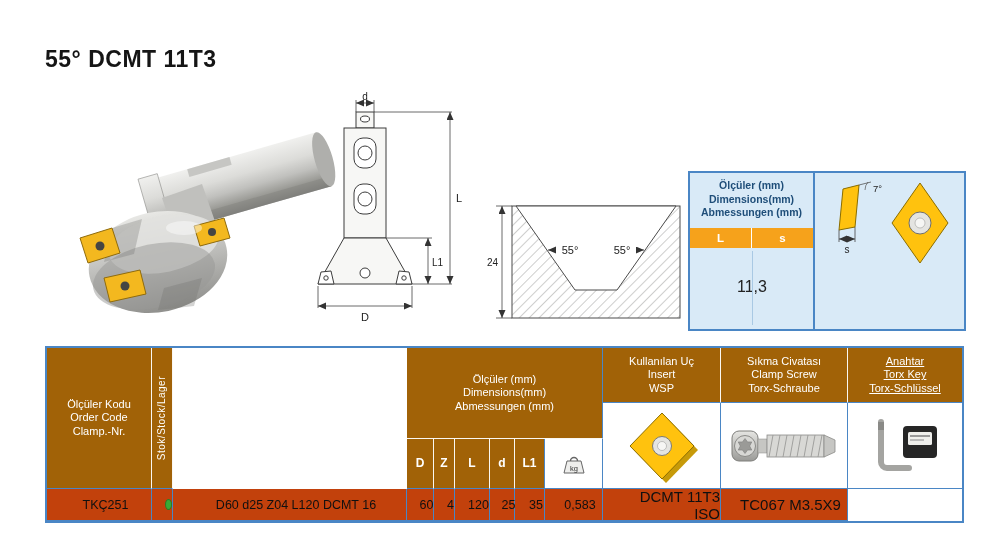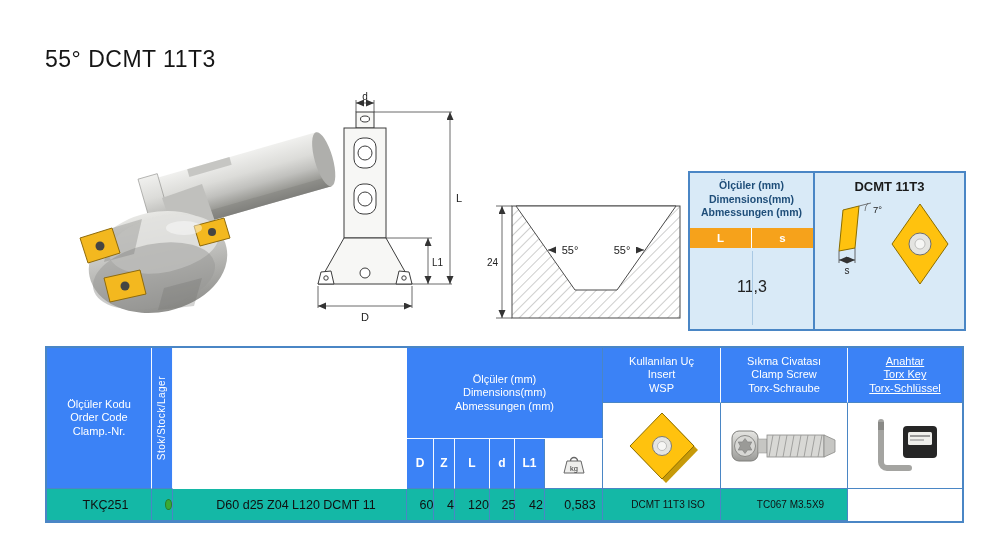--- a/index.html
+++ b/index.html
@@ -4,21 +4,21 @@
 <style>
   html,body{margin:0;padding:0;}
   body{
     width:1000px;height:548px;position:relative;background:#ffffff;
     font-family:"Liberation Sans",sans-serif;overflow:hidden;color:#111;
   }
   .abs{position:absolute;}
   svg text{font-family:"Liberation Sans",sans-serif;}
 
   
-  .page-title{left:45px;top:46px;font-size:23px;font-weight:normal;color:#151515;letter-spacing:.5px;text-align:center;}
+  .page-title{left:45px;top:46px;font-size:23px;font-weight:bold;color:#151515;letter-spacing:.5px;text-align:center;}
 
   
   .dims-box{left:688px;top:171px;width:127px;height:160px;background:#D9EAF7;border:2px solid #4a86c5;box-sizing:border-box;}
   .insert-box{left:813px;top:171px;width:153px;height:160px;background:#D9EAF7;border:2px solid #4a86c5;box-sizing:border-box;}
   .dims-hdr{margin-top:6px;text-align:center;font-size:10.5px;line-height:13.5px;font-weight:bold;color:#1F4E79;}
   .ls-bar{display:flex;height:20px;margin-top:8px;}
   .ls-bar>div{flex:1;background:#F6A21B;color:#fff;font-size:11.5px;font-weight:bold;display:flex;align-items:center;justify-content:center;}
   .ls-bar>div+div{border-left:1px solid #fff;}
   .ls-vals{display:flex;margin-top:30px;}
   .ls-vals>div{flex:1;text-align:center;font-size:16px;color:#222;margin-left:47px;}
@@ -28,27 +28,27 @@
   
   .ptable{
     left:45px;top:346px;width:915px;
     display:grid;
     grid-template-columns:105px 21px 234px 27px 21px 35px 25px 30px 58px 118px 127px 114px;
     grid-template-rows:55px 36px 50px 32px;
     border:2px solid #4a86c5;box-sizing:content-box;position:absolute;
   }
   .cell{border-right:1px solid #4a86c5;border-bottom:1px solid #4a86c5;box-sizing:border-box;
         display:flex;align-items:center;justify-content:center;text-align:right;}
-  .hdr{background:#3b82f6;color:#fff;flex-direction:column;text-align:left;font-size:11px;line-height:13.5px;}
+  .hdr{background:#a16207;color:#fff;flex-direction:column;text-align:left;font-size:11px;line-height:13.5px;}
   .hdr.wr{border-right-color:rgba(255,255,255,.95);}
   .hdr.wb{border-bottom-color:rgba(255,255,255,.95);}
   .subhdr{font-weight:bold;font-size:12px;}
   .imgcell{background:#ffffff;}
-  .dcell{background:#14b8a6;font-size:12.5px;color:#101010;padding-left:13px;}
-  .small-val{font-size:10px;}
+  .dcell{background:#c2410c;font-size:12.5px;color:#101010;padding-left:13px;}
+  .small-val{font-size:15px;}
   .nr{border-right:none !important;text-decoration:underline;}
   .vtext{writing-mode:vertical-rl;transform:rotate(180deg);font-size:10px;letter-spacing:.5px;}
   .stock-dot{width:9px;height:9px;border-radius:50%;background:#3AAA35;border:1px solid #2a7d27;}
 </style>
 </head>
 <body>
 
 <svg class="abs" width="0" height="0" style="left:0;top:0" aria-hidden="true">
   <defs>
     <marker id="mArr" markerWidth="9" markerHeight="8" refX="8" refY="3.5" orient="auto-start-reverse" markerUnits="userSpaceOnUse">
@@ -165,21 +165,20 @@
     <div>s</div>
   </div>
   <div class="ls-vals">
     <div>11,3</div>
     <div>3,97</div>
   </div>
   <div class="dims-vline"></div>
 </div>
 
 <div class="abs insert-box">
-  <div class="insert-title">DCMT 11T3</div>
   <svg width="148" height="112" viewBox="0 0 148 112" style="display:block;margin:2px auto 0">
     <polygon points="27,14 43,10 39,52 23,55" fill="#FFC20E" stroke="#8a6d00"></polygon>
     <path d="M43,10 l12,-3" stroke="#555" stroke-width="0.8" fill="none"></path>
     <path d="M49,15 a12,12 0 0 1 3,-8" stroke="#555" stroke-width="0.7" fill="none"></path>
     <g stroke="#444" stroke-width="0.8" fill="none">
       <path d="M23,55 v12 M39,52 v15"></path>
       <line x1="23" y1="64" x2="39" y2="64" marker-start="url(#mArr)" marker-end="url(#mArr)"></line>
     </g>
     <polygon points="104,8 132,48 104,88 76,48" fill="#FFC20E" stroke="#8a6d00"></polygon>
     <circle cx="104" cy="48" r="11" fill="#e4e4e1" stroke="#6f6f6c"></circle>
@@ -276,23 +275,23 @@
       <rect x="51" y="22" width="24" height="13" rx="1.5" fill="#efefec"></rect>
       <rect x="53" y="25" width="20" height="2" fill="#999"></rect>
       <rect x="53" y="29" width="14" height="2" fill="#bbb"></rect>
     </svg>
   </div>
 
   <div class="cell dcell" style="grid-area:4/1/5/2">TKÇ251</div>
   <div class="cell dcell" style="grid-area:4/2/5/3">
     <div class="stock-dot"></div>
   </div>
-  <div class="cell dcell" style="grid-area:4/3/5/4">D60 d25 Z04 L120 DCMT 11</div>
+  <div class="cell dcell" style="grid-area:4/3/5/4">D60 d25 Z04 L120 DCMT 16</div>
   <div class="cell dcell" style="grid-area:4/4/5/5">60</div>
   <div class="cell dcell" style="grid-area:4/5/5/6">4</div>
   <div class="cell dcell" style="grid-area:4/6/5/7">120</div>
   <div class="cell dcell" style="grid-area:4/7/5/8">25</div>
-  <div class="cell dcell" style="grid-area:4/8/5/9">42</div>
+  <div class="cell dcell" style="grid-area:4/8/5/9">35</div>
   <div class="cell dcell" style="grid-area:4/9/5/10">0,583</div>
   <div class="cell dcell small-val" style="grid-area:4/10/5/11">DCMT 11T3 ISO</div>
   <div class="cell dcell small-val" style="grid-area:4/11/5/12">TC067 M3.5X9</div>
 
 </div>
 
 </body></html>

